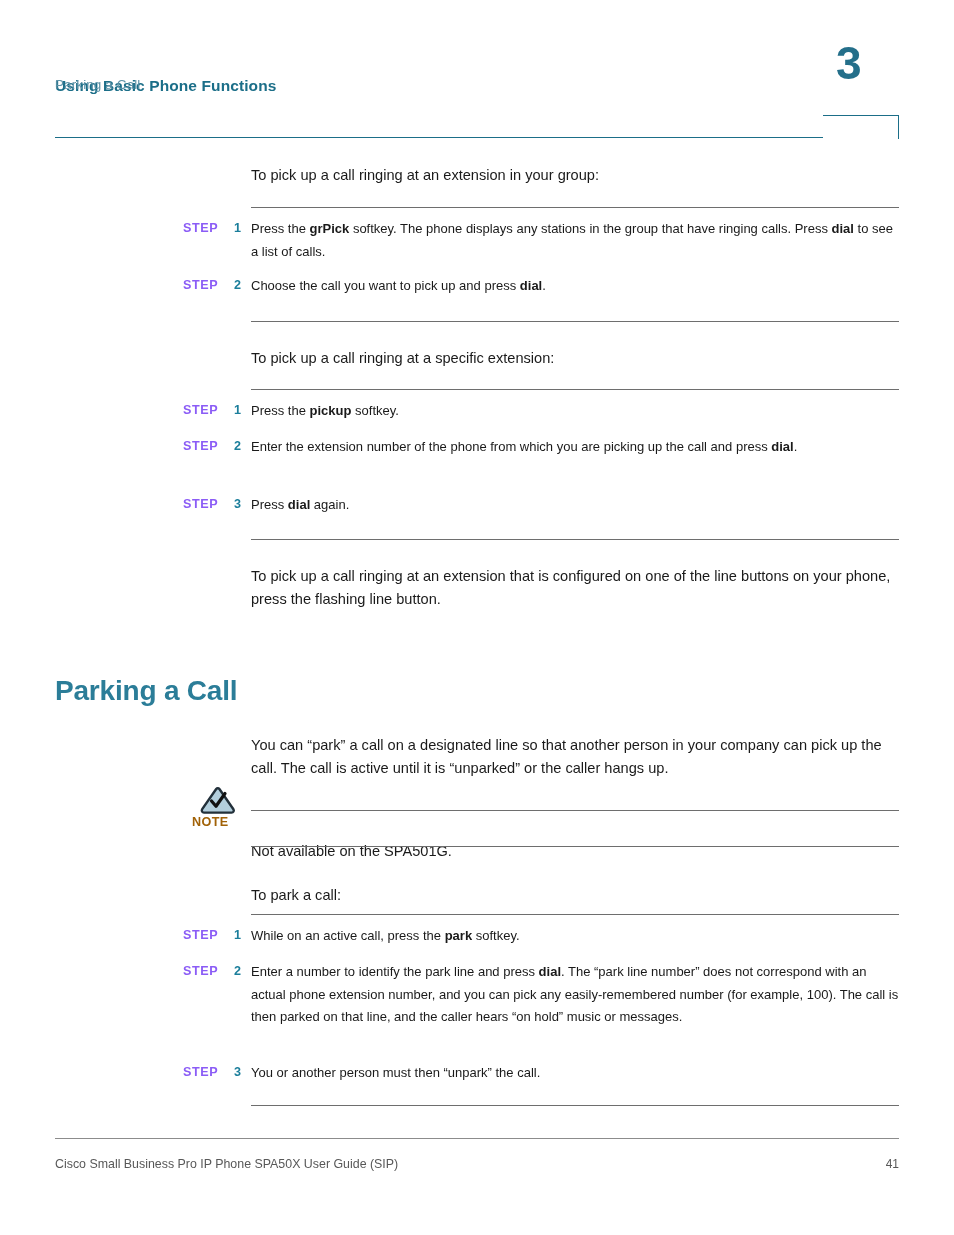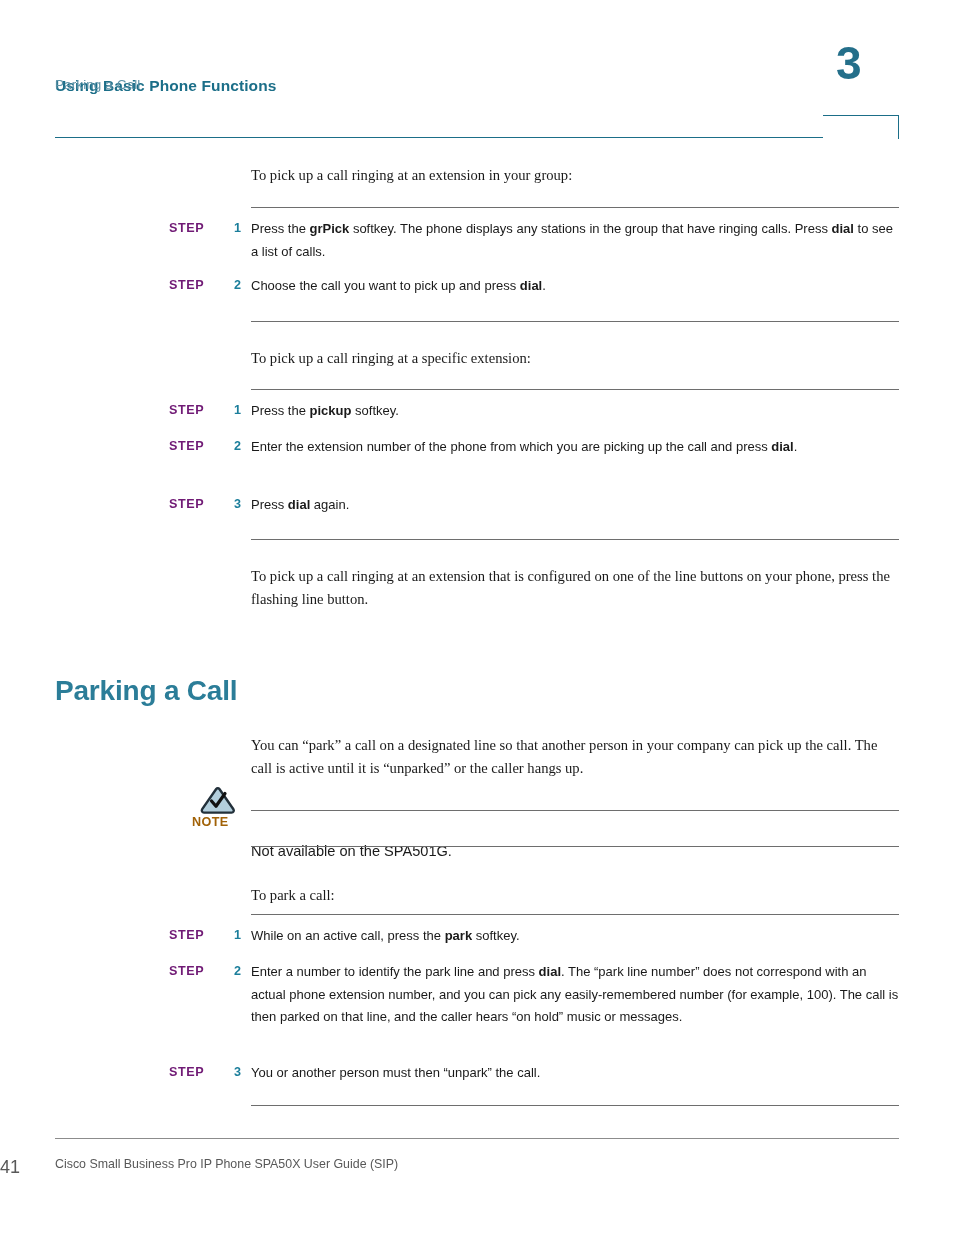--- a/index.html
+++ b/index.html
@@ -63,44 +63,43 @@
   
   .content { position: absolute; left: 0; top: 0; width: 954px; }
 
   .body-para {
     position: absolute;
     left: 251px;
     width: 648px;
     font-size: 14.6px;
     line-height: 22.6px;
     color: #1a1a1a;
-    font-family: Liberation Serif, serif;
   }
 
   .rule-thin {
     position: absolute;
     left: 251px;
     width: 648px;
     height: 0;
     border-top: 1px solid #6e6e6e;
   }
 
   .step {
     position: absolute;
     left: 0;
     width: 954px;
   }
   .step-label {
     position: absolute;
-    left: 169px;
+    left: 183px;
     top: 0;
     width: 62px;
     font-size: 12.6px;
     font-weight: bold;
-    color: #701a75;
+    color: #8b5cf6;
     letter-spacing: 0.6px;
     white-space: nowrap;
   }
   .step-num {
     position: absolute;
     left: 234px;
     top: 0;
     font-size: 12.6px;
     font-weight: bold;
     color: #1b7e9b;
@@ -176,21 +175,22 @@
     position: absolute;
     left: 55px; top: 19px;
     font-size: 12.4px;
     color: #585858;
     text-align: center;
   }
   .footer-page {
     position: absolute;
     left: 0; top: 19px;
     width: 899px;
-    font-size: 18px;
+    text-align: right;
+    font-size: 12px;
     color: #585858;
   }
 </style>
 </head>
 <body>
 
 <div class="page">
 
   <div class="header">
     <div class="hdr-title">Using Basic Phone Functions</div>

